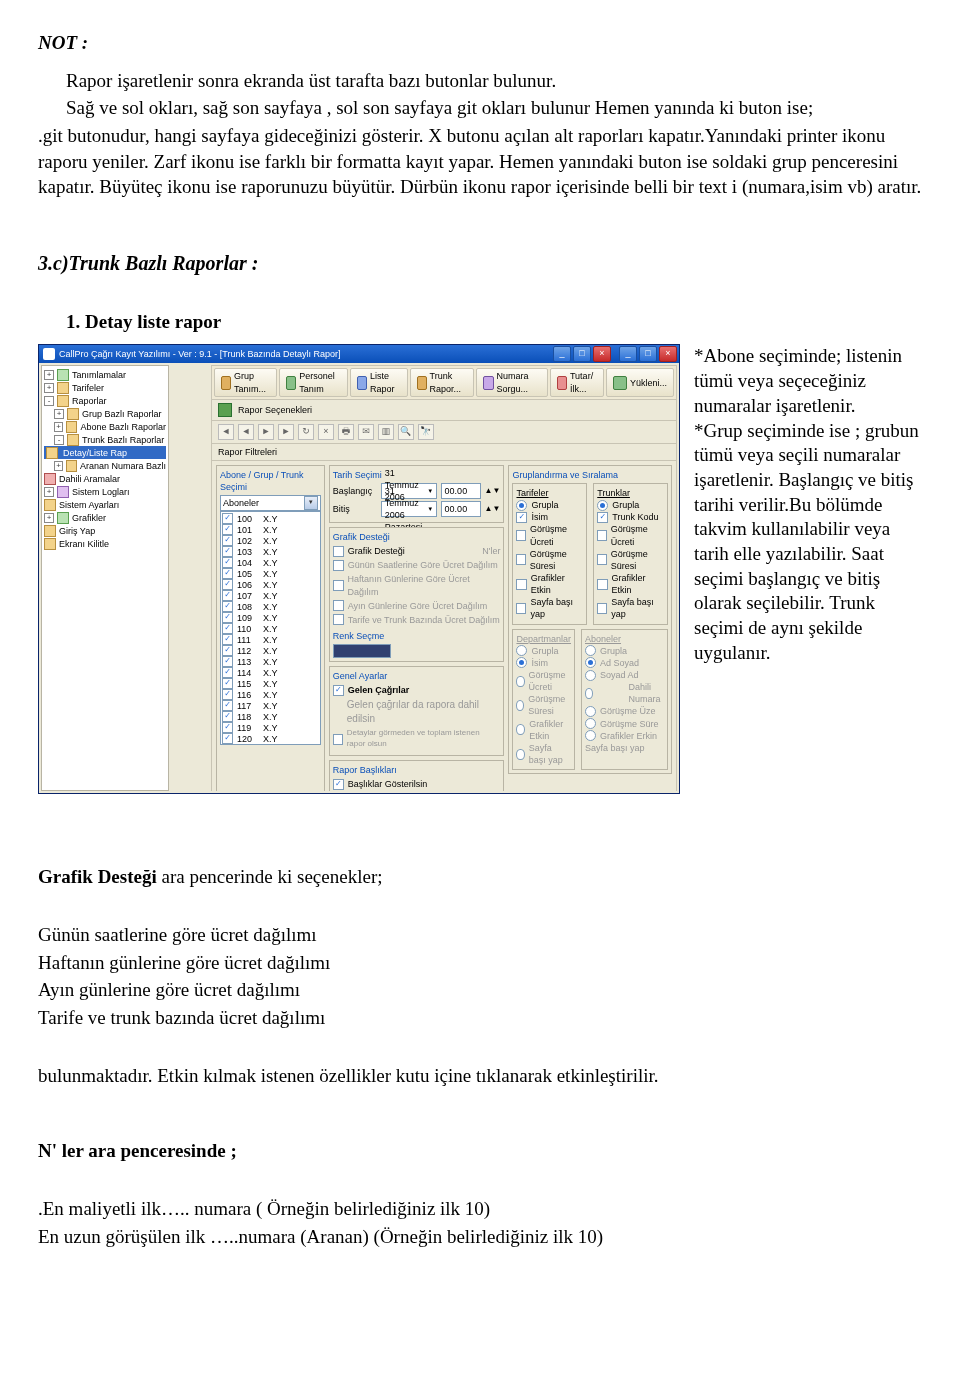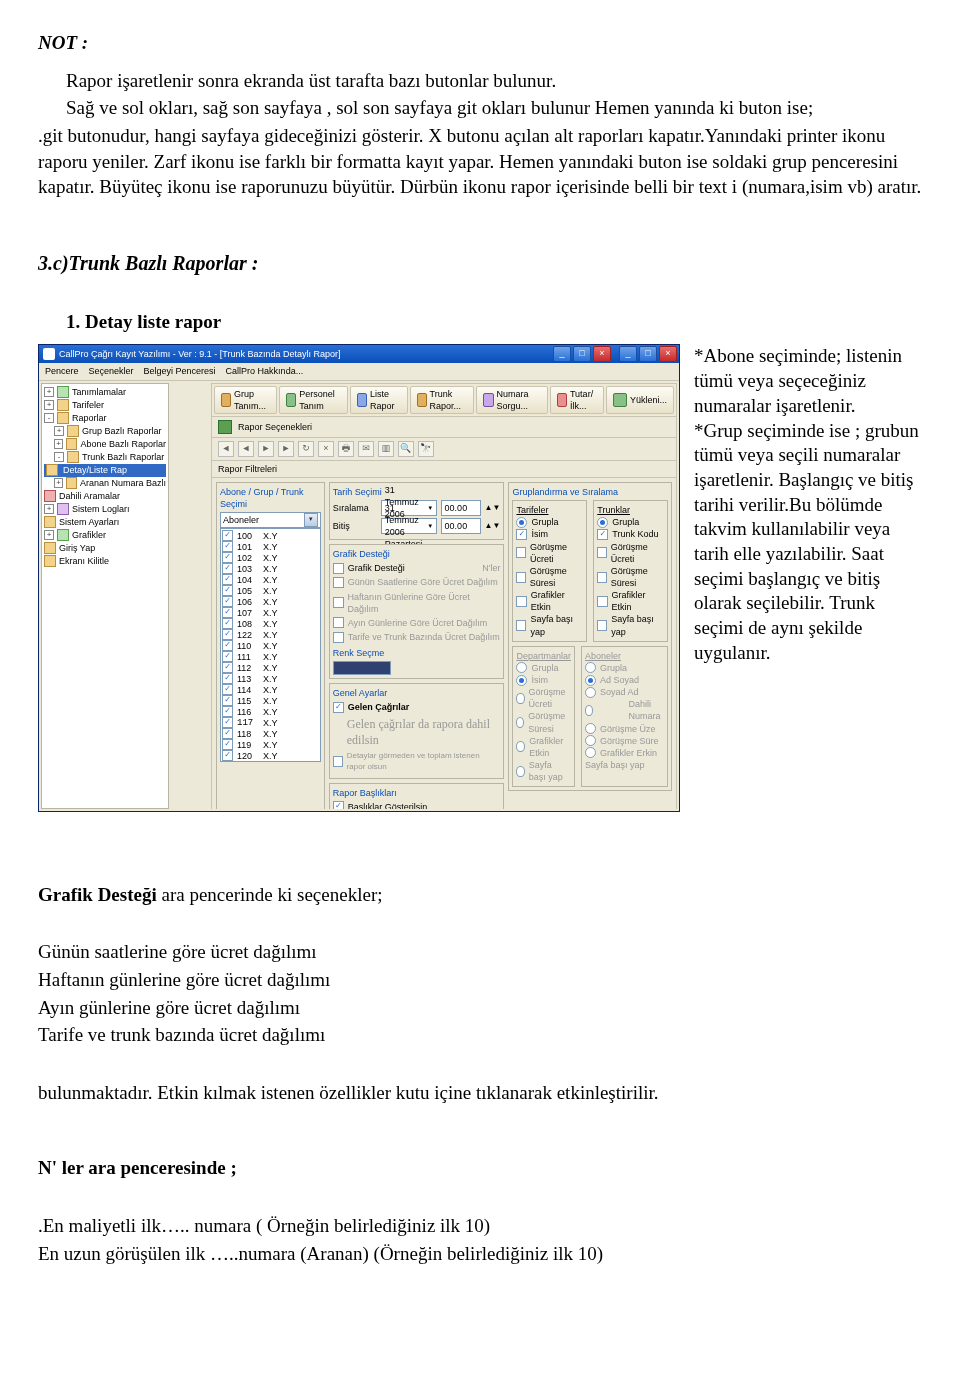--- a/index.html
+++ b/index.html
@@ -164,26 +164,20 @@
       <span class="spacer"></span>
       <span class="wbtn">_</span>
       <span class="wbtn">□</span>
       <span class="wbtn close">×</span>
       <span style="width:6px"></span>
       <span class="wbtn">_</span>
       <span class="wbtn">□</span>
       <span class="wbtn close">×</span>
     </div>
 
-    <div class="menubar">
-      <span>Pencere</span>
-      <span>Seçenekler</span>
-      <span>Belgeyi Penceresi</span>
-      <span>CallPro Hakkında...</span>
-    </div>
 
     <div class="app-body">
 
       <div class="tree" id="tree">
           <div class="node ">
             <span class="pm">+</span>
             <span class="tico b"></span>
             <span>Tanımlamalar</span>
           </div>
           <div class="node ">
@@ -354,21 +348,21 @@
                     <span style="width: 22px;">107</span>
                     <span>X.Y</span>
                   </div>
                   <div class="row">
                     <span class="cb">✓</span>
                     <span style="width: 22px;">108</span>
                     <span>X.Y</span>
                   </div>
                   <div class="row">
                     <span class="cb">✓</span>
-                    <span style="width: 22px;">122</span>
+                    <span style="width: 22px;">109</span>
                     <span>X.Y</span>
                   </div>
                   <div class="row">
                     <span class="cb">✓</span>
                     <span style="width: 22px;">110</span>
                     <span>X.Y</span>
                   </div>
                   <div class="row">
                     <span class="cb">✓</span>
                     <span style="width: 22px;">111</span>
@@ -394,21 +388,21 @@
                     <span style="width: 22px;">115</span>
                     <span>X.Y</span>
                   </div>
                   <div class="row">
                     <span class="cb">✓</span>
                     <span style="width: 22px;">116</span>
                     <span>X.Y</span>
                   </div>
                   <div class="row">
                     <span class="cb">✓</span>
-                    <span style="width: 22px; font-family: Liberation Mono, monospace;">117</span>
+                    <span style="width: 22px;">117</span>
                     <span>X.Y</span>
                   </div>
                   <div class="row">
                     <span class="cb">✓</span>
                     <span style="width: 22px;">118</span>
                     <span>X.Y</span>
                   </div>
                   <div class="row">
                     <span class="cb">✓</span>
                     <span style="width: 22px;">119</span>
@@ -421,21 +415,21 @@
                   </div>
                 </div>
             </div>
 
           </div>
 
           <div class="col-mid">
             <div class="panel">
               <div class="ptitle">Tarih Seçimi</div>
               <div class="field-row">
-                <span style="width:44px;">Sıralama</span>
+                <span style="width:44px;">Başlangıç</span>
                 <div class="inp" style="flex:1">
                     <span>31 Temmuz 2006 Pazartesi</span>
                     <span class="dd" style="width:10px;height:10px;margin-left:auto;font-size:7px;">▾</span>
                   </div>
                 <div class="inp" style="width:32px">00.00</div>
                 <span style="font-size:8px;">▲▼</span>
               </div>
               <div class="field-row">
                 <span style="width:44px;">Bitiş</span>
                 <div class="inp" style="flex:1">
@@ -473,21 +467,21 @@
               <div class="ptitle" style="margin-top:4px">Renk Seçme</div>
               <div class="inp" style="width:50px;height:12px;background:#304070;"></div>
             </div>
 
             <div class="panel">
               <div class="ptitle">Genel Ayarlar</div>
               <div class="field-row">
                   <span class="cb">✓</span>
                   <b>Gelen Çağrılar</b>
                 </div>
-              <div class="muted" style="padding-left:14px;font-size:12px;font-family:Liberation Serif, serif;">Gelen çağrılar da rapora dahil edilsin</div>
+              <div class="muted" style="padding-left:14px;font-size:10px;">Gelen çağrılar da rapora dahil edilsin</div>
               <div class="field-row" style="margin-top:3px;">
                   <span class="cb"></span>
                   <span class="muted" style="font-size:8px;">Detaylar görmeden ve toplam istenen rapor olsun</span>
                 </div>
             </div>
 
             <div class="panel">
               <div class="ptitle">Rapor Başlıkları</div>
               <div class="field-row">
                   <span class="cb">✓</span>

